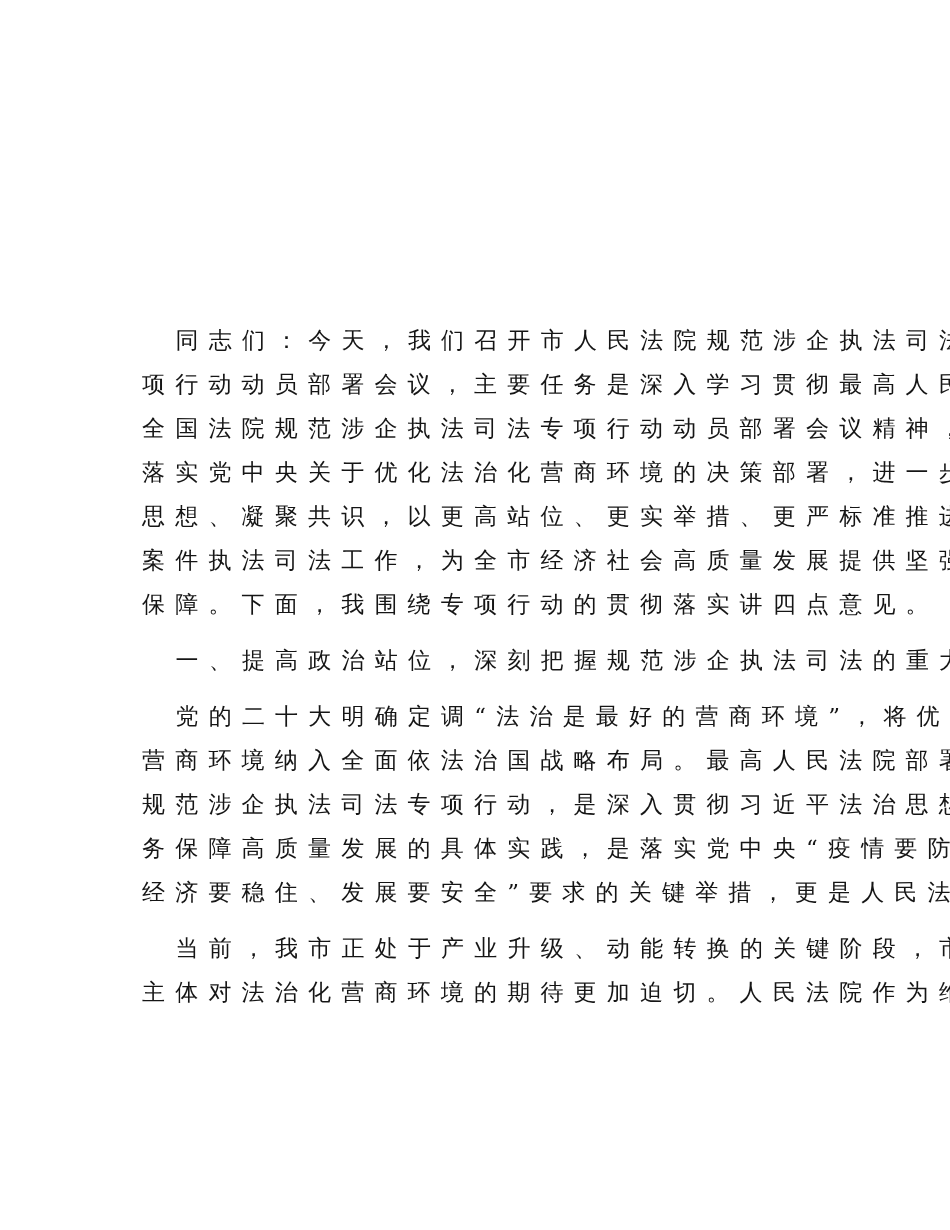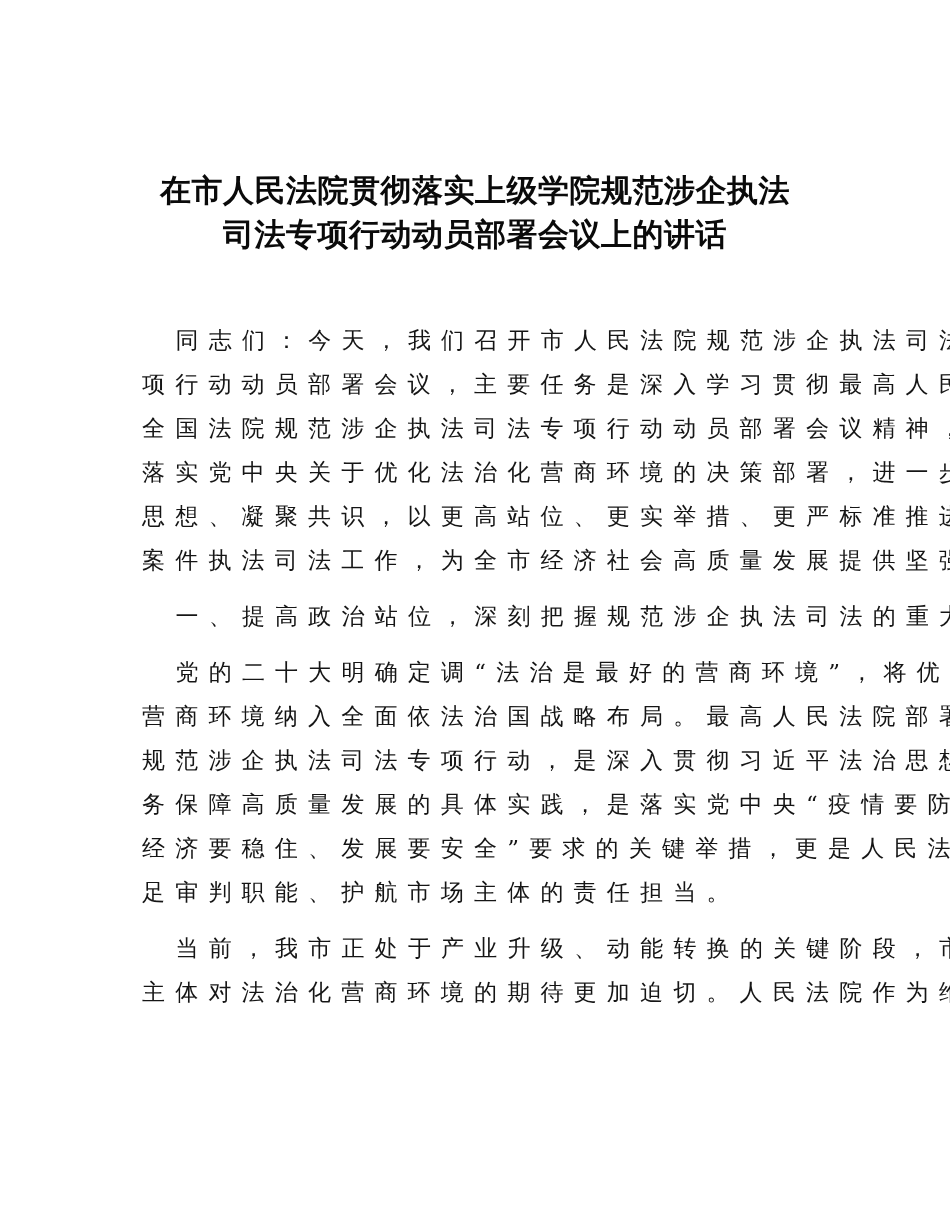--- a/index.html
+++ b/index.html
@@ -57,51 +57,47 @@
       white-space: nowrap;
     }
     .para .ln.first { padding-left: 33.5px; }
     .gap { height: 12px; }
   </style>
 </head>
 <body>
 
 <div class="page">
 
-  <div class="title">
-    <div>在市人民法院贯彻落实上级学院规范涉企执法</div>
-    <div>司法专项行动动员部署会议上的讲话</div>
-  </div>
 
   <div class="body-text">
 
     <div class="para" style="text-indent:0">
       <span class="ln first">同志们：今天，我们召开市人民法院规范涉企执法司法专</span>
       <span class="ln">项行动动员部署会议，主要任务是深入学习贯彻最高人民法院</span>
       <span class="ln">全国法院规范涉企执法司法专项行动动员部署会议精神，全面</span>
       <span class="ln">落实党中央关于优化法治化营商环境的决策部署，进一步统一</span>
       <span class="ln">思想、凝聚共识，以更高站位、更实举措、更严标准推进涉企</span>
       <span class="ln">案件执法司法工作，为全市经济社会高质量发展提供坚强司法</span>
+      <span class="ln">保障。下面，我围绕专项行动的贯彻落实讲四点意见。</span>
     </div>
 
     <div class="gap"></div>
 
     <div class="para" style="text-indent:0">
       <span class="ln first">一、提高政治站位，深刻把握规范涉企执法司法的重大意</span>
     </div>
 
     <div class="gap"></div>
 
     <div class="para" style="text-indent:0">
       <span class="ln first">党的二十大明确定调“法治是最好的营商环境”，将优化</span>
       <span class="ln">营商环境纳入全面依法治国战略布局。最高人民法院部署开展</span>
       <span class="ln">规范涉企执法司法专项行动，是深入贯彻习近平法治思想、服</span>
       <span class="ln">务保障高质量发展的具体实践，是落实党中央“疫情要防住、</span>
       <span class="ln">经济要稳住、发展要安全”要求的关键举措，更是人民法院立</span>
-      <span class="ln">足审判职能、护航市场主体的责任担当。</span>
     </div>
 
     <div class="gap"></div>
 
     <div class="para" style="text-indent:0">
       <span class="ln first">当前，我市正处于产业升级、动能转换的关键阶段，市场</span>
       <span class="ln">主体对法治化营商环境的期待更加迫切。人民法院作为维护社</span>
     </div>
 
   </div>

